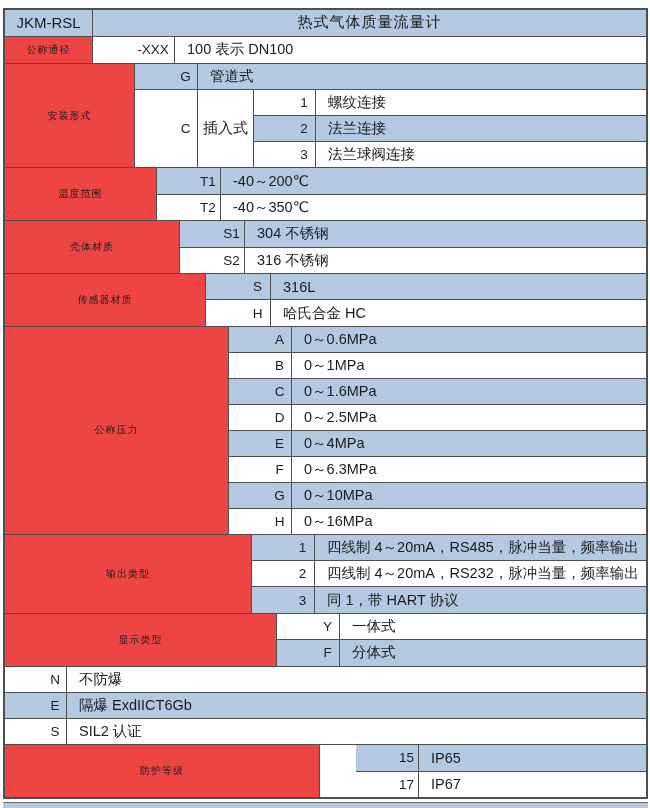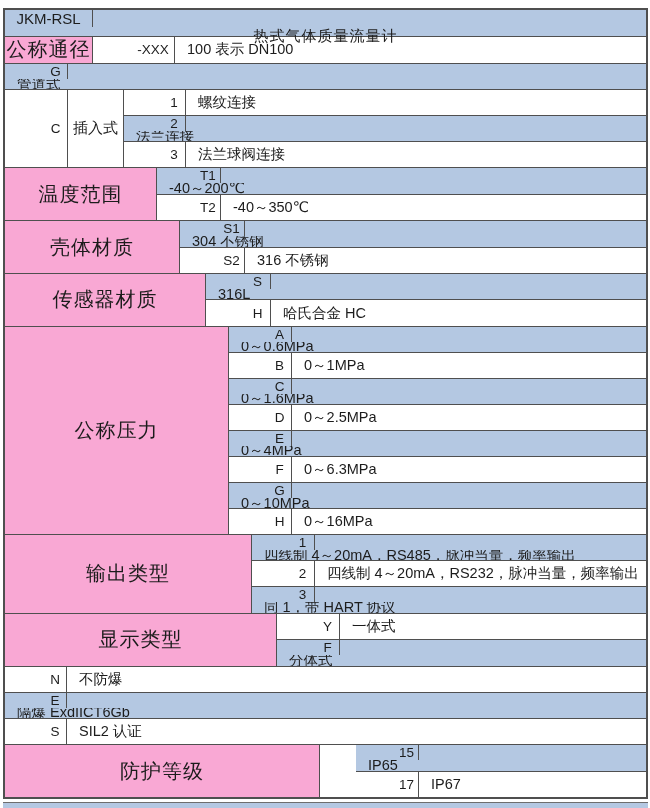--- a/index.html
+++ b/index.html
@@ -30,21 +30,21 @@
     display:flex;align-items:center;justify-content:center;
     font-size:15px;
   }
   .title-cell{
     flex:1 1 0;display:flex;align-items:center;justify-content:center;
     font-size:15px;letter-spacing:1px;
   }
   .label-cell{
     flex:none;border-right:1px solid var(--border);
     display:flex;align-items:center;justify-content:center;
-    font-size:20px;background:#f9a8d4;letter-spacing:1px;
+    font-size:10px;background:#ef4444;letter-spacing:1px;
   }
   .rows-col{flex:1 1 0;display:flex;flex-direction:column;min-width:0;min-height:0;}
   .row{flex:1 1 0;display:flex;border-bottom:1px solid var(--border);min-height:0;}
   .rows-col > .row:last-child,
   .rows-col > .group-row:last-child{border-bottom:none;}
   .group-row{display:flex;min-height:0;border-bottom:1px solid var(--border);}
   .code-cell{
     flex:none;border-right:1px solid var(--border);
     display:flex;align-items:center;justify-content:center;
     font-size:13.5px;
@@ -53,21 +53,21 @@
   .sub-label-cell{
     flex:none;border-right:1px solid var(--border);
     display:flex;align-items:center;justify-content:center;
     font-size:15px;background:#ffffff;
   }
   .desc-cell{
     flex:1 1 0;display:flex;align-items:center;
     padding-left:12px;font-size:14.5px;min-width:0;
     white-space:nowrap;overflow:hidden;
   }
-  .hl{background:var(--hl);flex-direction:column;}
+  .hl{background:var(--hl);}
   .bottom-strip{
     position:absolute;left:3px;top:802px;width:645px;height:6px;
     background:var(--hl);border-top:1px solid #6e6e6e;box-sizing:border-box;
   }
 </style>
 </head>
 <body>
 
 <div class="spec-table">
   <div class="section hl" style="flex:1 1 0;">
@@ -78,20 +78,21 @@
 <div class="section" style="flex: 1 1 0px;">
       <div class="label-cell" style="width: 87px;">公称通径</div>
       <div class="rows-col">
         <div class="row plain" style="flex: 1 1 0px;">
           <div class="code-cell" style="width: 42px;">-XXX</div>
           <div class="desc-cell">100 表示 DN100</div>
         </div>
       </div>
     </div>
     <div class="section" style="flex: 4 1 0px;">
+      <div class="label-cell" style="width: 129px;">安装形式</div>
       <div class="rows-col">
         <div class="row hl" style="flex: 1 1 0px;">
           <div class="code-cell" style="width: 23px;">G</div>
           <div class="desc-cell">管道式</div>
         </div>
         <div class="group-row" style="flex: 3 1 0px;">
           <div class="code-cell" style="width: 23px;">C</div>
           <div class="sub-label-cell" style="width: 55px;">插入式</div>
           <div class="rows-col">
             <div class="row plain">

